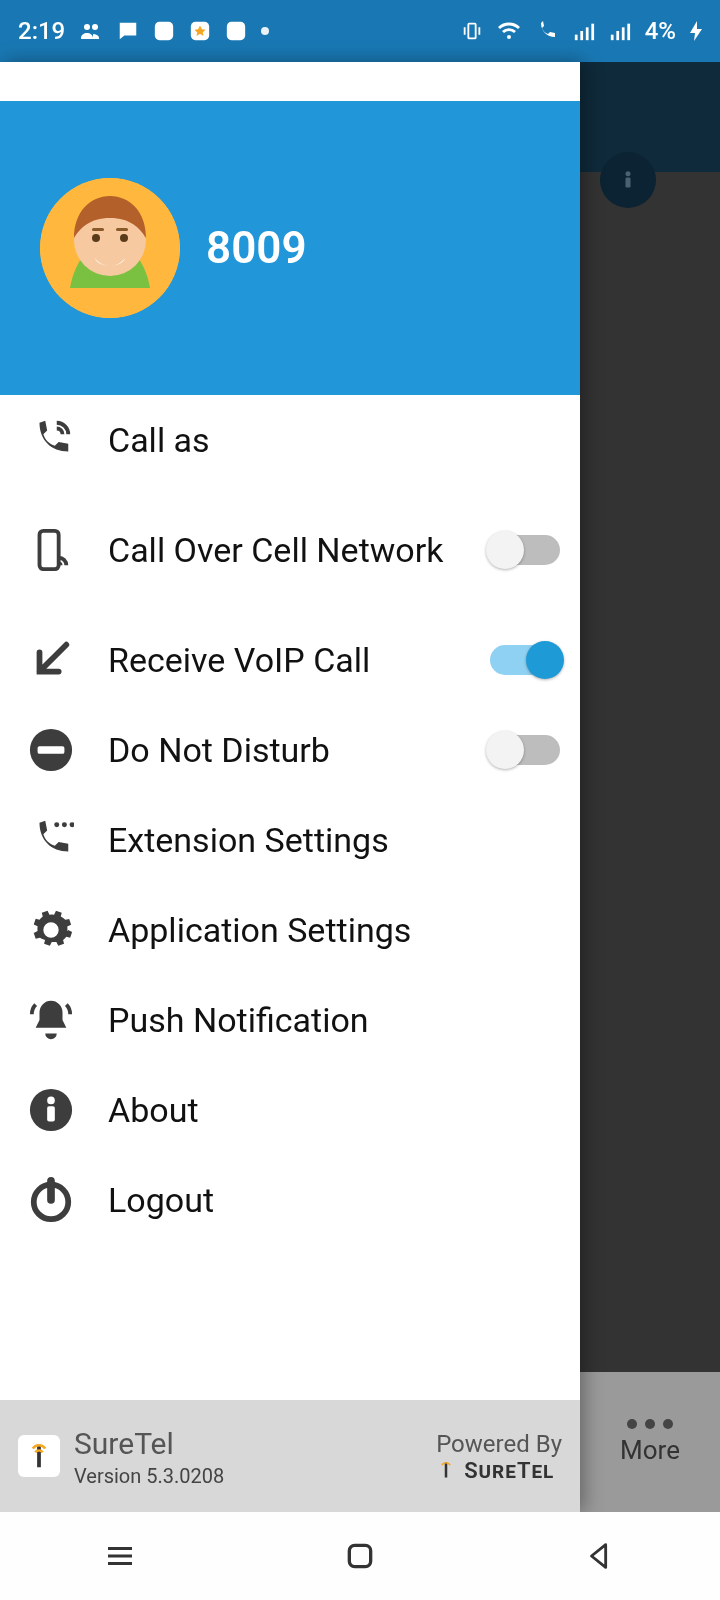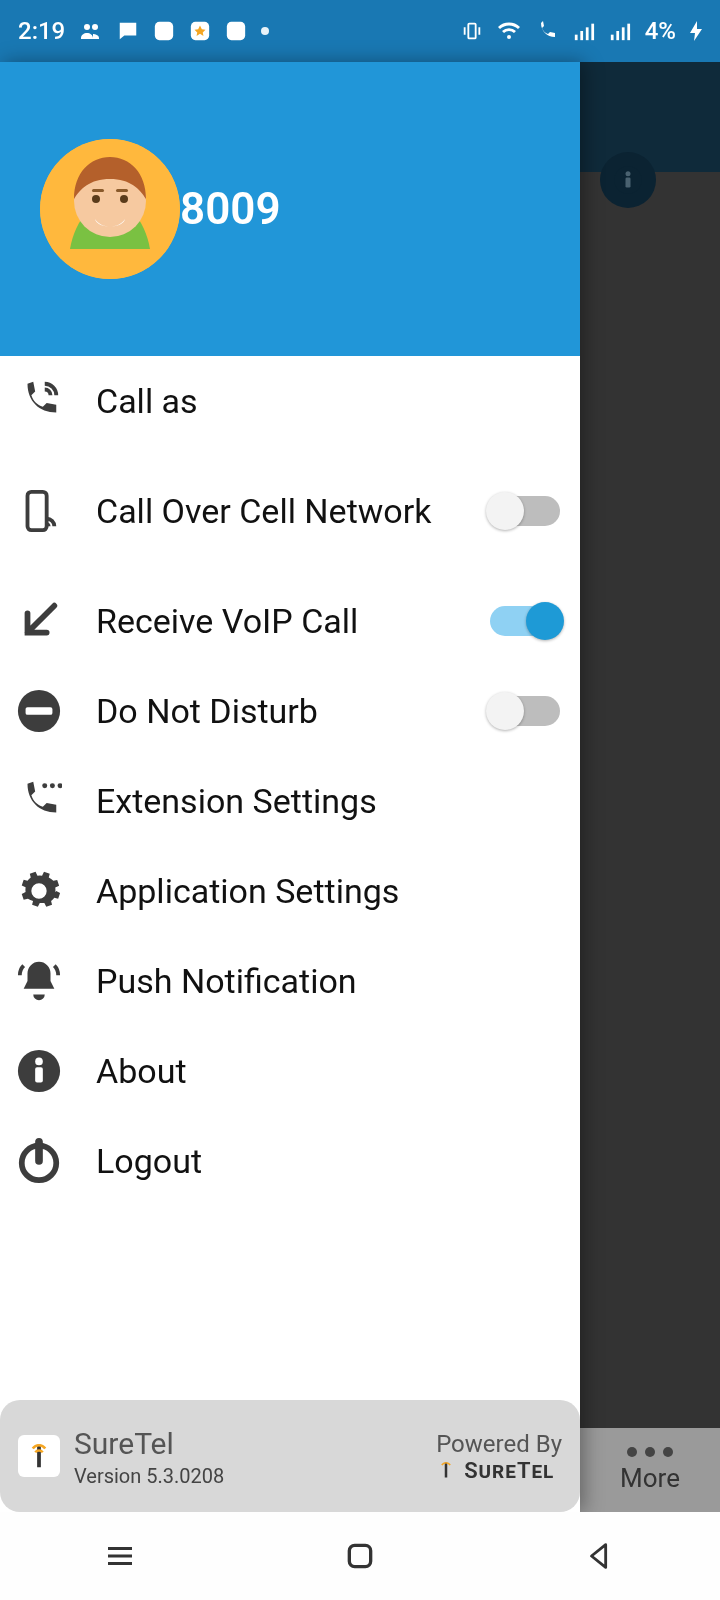--- a/index.html
+++ b/index.html
@@ -38,21 +38,21 @@
     top: 90px; right: 64px;
     width: 56px; height: 56px;
     border-radius: 50%;
     background: #0b2332;
     color: #4a6270;
     display: flex; align-items: center; justify-content: center;
   }
   .more-tab {
     position: absolute;
     right: 0; bottom: 0;
-    width: 140px; height: 84px;
+    width: 140px; height: 140px;
     background: #9a9a9a;
     color: #333;
     display: flex; flex-direction: column; align-items: center; justify-content: center;
     gap: 6px;
     font-size: 26px;
   }
   .more-dots { display: flex; gap: 8px; }
   .more-dots span { width: 10px; height: 10px; border-radius: 50%; background: #444; }
 
   
@@ -62,33 +62,35 @@
     width: 580px;
     background: #fff;
     box-shadow: 4px 0 18px rgba(0,0,0,.35);
     display: flex; flex-direction: column;
   }
   .drawer-header {
     height: 294px;
     background: #2196d8;
     display: flex; align-items: center;
     padding-left: 40px;
+    gap: 26px;
+    margin-top: 39px;
   }
   .avatar {
     width: 140px; height: 140px; border-radius: 50%;
     background: #ffb83d; overflow: hidden;
     display: flex; align-items: flex-end; justify-content: center;
   }
   .username { color: #fff; font-size: 44px; font-weight: 600; }
 
   .drawer-body { flex: 1; overflow: hidden; }
   .menu-item {
     display: flex; align-items: center;
     min-height: 90px;
-    padding: 12px 20px 12px 16px;
+    padding: 12px 20px 12px 28px;
     gap: 34px;
     font-size: 34px;
     color: #111;
   }
   .menu-item.tall { min-height: 130px; }
   .mi-icon {
     width: 46px; height: 46px;
     display: flex; align-items: center; justify-content: center;
     color: #3d3d3d;
     flex: none;
@@ -117,21 +119,20 @@
 
   
   .drawer-footer {
     height: 112px;
     background: #d8d8d8;
     display: flex; align-items: center;
     padding: 0 18px;
     gap: 14px;
     color: #555;
     font-size: 26px;
-    border-radius: 20px;
   }
   .df-logo { width: 42px; height: 42px; background: #fff; border-radius: 6px; display:flex;align-items:center;justify-content:center; }
   .df-text { line-height: 1.3; }
   .df-text .appname { font-size: 30px; color: #555; }
   .df-text .version { font-size: 20px; color: #444; }
   .df-right { margin-left: auto; text-align: center; font-size: 24px; color: #555; }
   .df-right .brand { display:flex; align-items:center; gap:8px; font-variant: small-caps; letter-spacing:1px; font-weight:600; color:#333; font-size:22px; }
 
   
   .navbar {

